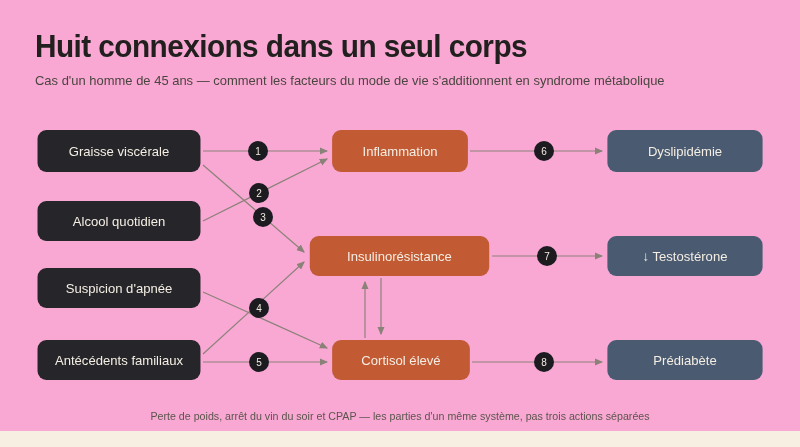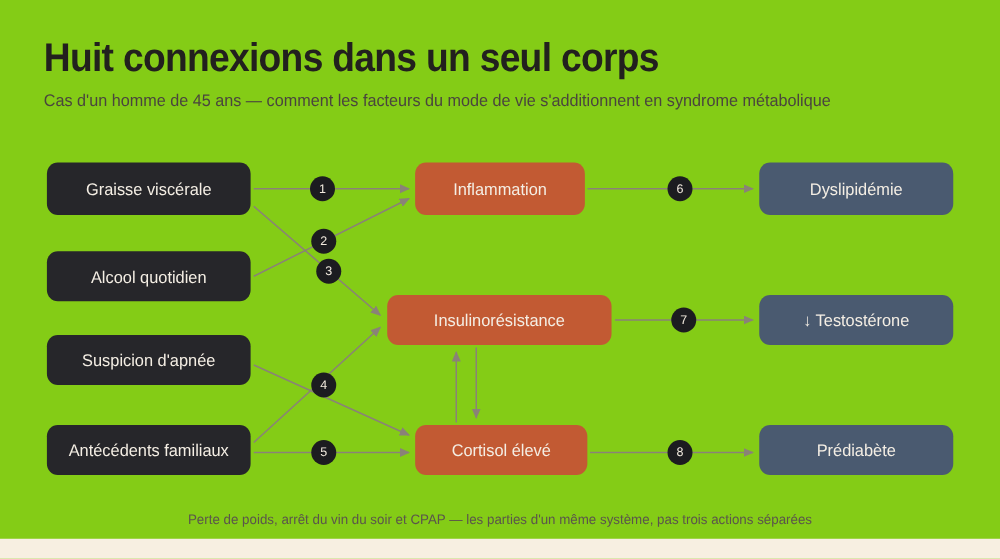--- a/index.html
+++ b/index.html
@@ -10,21 +10,21 @@
     width: 800px;
     height: 447px;
     background: #F7EFE1;
     font-family: "Liberation Sans", sans-serif;
     overflow: hidden;
   }
   #root {
     position: relative;
     width: 800px;
     height: 431px;
-    background: #84cc16;
+    background: #f9a8d4;
   }
   .page-title {
     position: absolute;
     left: 35px;
     top: 28px;
     font-size: 32px;
     font-weight: bold;
     color: #22201E;
     letter-spacing: -0.6px;
     transform: scaleX(0.93);

